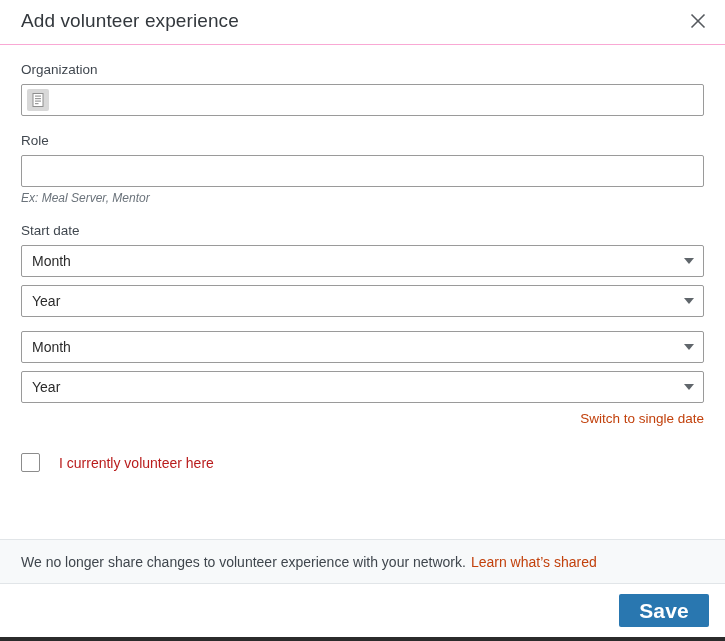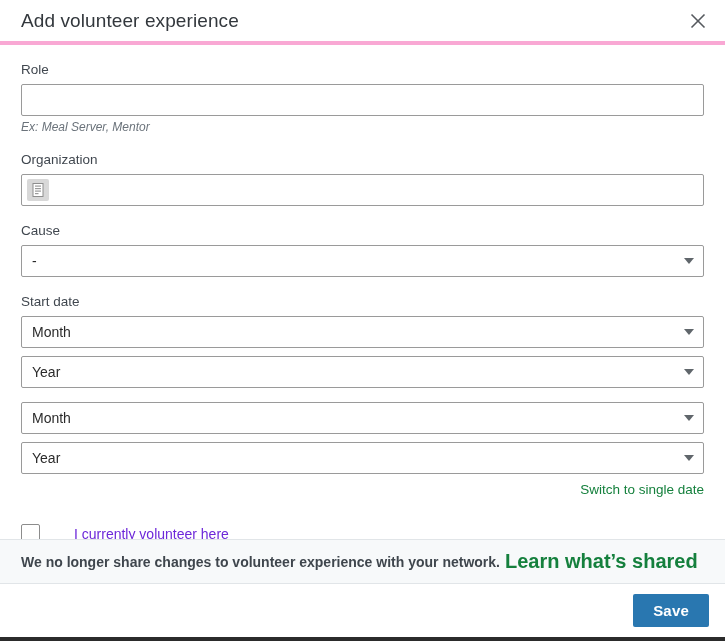--- a/index.html
+++ b/index.html
@@ -23,21 +23,21 @@
     display: flex;
     flex-direction: column;
     overflow: hidden;
   }
 
   
   .modal-header {
     position: relative;
     height: 45px;
     flex: 0 0 45px;
-    border-bottom: 4px solid #f9a8d4;
+    border-bottom: 1px solid #f9a8d4;
     box-sizing: border-box;
     text-align: right;
   }
   .modal-title {
     position: absolute;
     left: 21px;
     top: 10px;
     font-size: 19px;
     font-weight: 400;
     color: #33383d;
@@ -153,21 +153,21 @@
     flex-direction: column;
   }
   .date-col { flex: 1 1 0; min-width: 0; }
   .date-col .select-wrap + .select-wrap { margin-top: 8px; border-radius: 12px; }
 
   .switch-link-row {
     text-align: right;
     margin-top: 6px;
   }
   .link {
-    color: #15803d;
+    color: #c2410c;
     font-size: 13.5px;
     text-decoration: none;
     cursor: pointer;
   }
 
   
   .checkbox-row {
     display: flex;
     align-items: center;
     margin-top: 26px;
@@ -176,23 +176,23 @@
     width: 19px;
     height: 19px;
     border: 1px solid #8c8c8c;
     border-radius: 2px;
     background: #ffffff;
     box-sizing: border-box;
     cursor: pointer;
     flex: 0 0 auto;
   }
   .checkbox-label {
-    margin-left: 34px;
-    font-size: 14px;
-    color: #6d28d9;
+    margin-left: 19px;
+    font-size: 14px;
+    color: #b91c1c;
     cursor: pointer;
   }
 
   .desc-field { margin-top: 22px; }
   .textarea {
     width: 100%;
     height: 70px;
     box-sizing: border-box;
     border: 1px solid #9a9a9a;
     border-radius: 2px;
@@ -214,23 +214,22 @@
     height: 45px;
     background: #f7f9fa;
     border-top: 1px solid #e1e5e8;
     border-bottom: 1px solid #e1e5e8;
     display: flex;
     align-items: center;
     padding: 0 21px;
     box-sizing: border-box;
     font-size: 14px;
     color: #3f464d;
-    font-weight: bold;
-  }
-  .notice-bar .link { margin-left: 5px; font-size: 20px; }
+  }
+  .notice-bar .link { margin-left: 5px; font-size: 14px; }
 
   
   .modal-footer {
     position: absolute;
     left: 0;
     right: 0;
     bottom: 4px;
     height: 53px;
     background: #ffffff;
     display: flex;
@@ -238,21 +237,21 @@
     justify-content: flex-end;
     padding: 0 16px;
     box-sizing: border-box;
   }
   .save-btn {
     background: #2977b0;
     color: #ffffff;
     border: none;
     border-radius: 2px;
     font-family: "Liberation Sans", sans-serif;
-    font-size: 15px;
+    font-size: 21px;
     font-weight: 600;
     padding: 0 20px;
     height: 33px;
     cursor: pointer;
     letter-spacing: 0.2px;
   }
   .page-edge {
     position: absolute;
     left: 0; right: 0; bottom: 0;
     height: 4px;
@@ -270,50 +269,43 @@
       <span>
         <svg width="20" height="20" viewBox="0 0 20 20" aria-hidden="true">
           <line x1="3.5" y1="3.5" x2="16.5" y2="16.5" stroke="#55595e" stroke-width="1.6"></line>
           <line x1="16.5" y1="3.5" x2="3.5" y2="16.5" stroke="#55595e" stroke-width="1.6"></line>
         </svg>
       </span>
     </button>
   </div>
 
   <div class="modal-body">
-
-    <div class="field">
-      <label class="field-label">Role</label>
-      <input class="text-input" type="text" value="" style="">
-      <span class="hint">Ex: Meal Server, Mentor</span>
-    </div>
 
     <div class="field">
       <label class="field-label">Organization</label>
       <div class="input-wrap">
         <span class="org-icon">
           <svg width="12" height="14" viewBox="0 0 12 14" aria-hidden="true">
             <rect x="1" y="0.5" width="10" height="13" fill="#ffffff" stroke="#8e8e8e" stroke-width="1"></rect>
             <rect x="3" y="2.5" width="6" height="1.2" fill="#9a9a9a"></rect>
             <rect x="3" y="5" width="6" height="1.2" fill="#9a9a9a"></rect>
             <rect x="3" y="7.5" width="6" height="1.2" fill="#9a9a9a"></rect>
             <rect x="3" y="10" width="3.5" height="1.2" fill="#9a9a9a"></rect>
           </svg>
         </span>
         <input class="text-input with-icon" type="text" value="" style="">
       </div>
     </div>
 
     <div class="field">
-      <label class="field-label">Cause</label>
-      <div class="select-wrap">
-        <div class="select-box">-</div>
-        <span class="caret"></span>
-      </div>
-    </div>
+      <label class="field-label">Role</label>
+      <input class="text-input" type="text" value="" style="">
+      <span class="hint">Ex: Meal Server, Mentor</span>
+    </div>
+
 
     <div class="date-row">
       <div class="date-col">
         <label class="field-label">Start date</label>
         <div class="select-wrap">
           <div class="select-box">Month</div>
           <span class="caret"></span>
         </div>
         <div class="select-wrap">
           <div class="select-box">Year</div>

